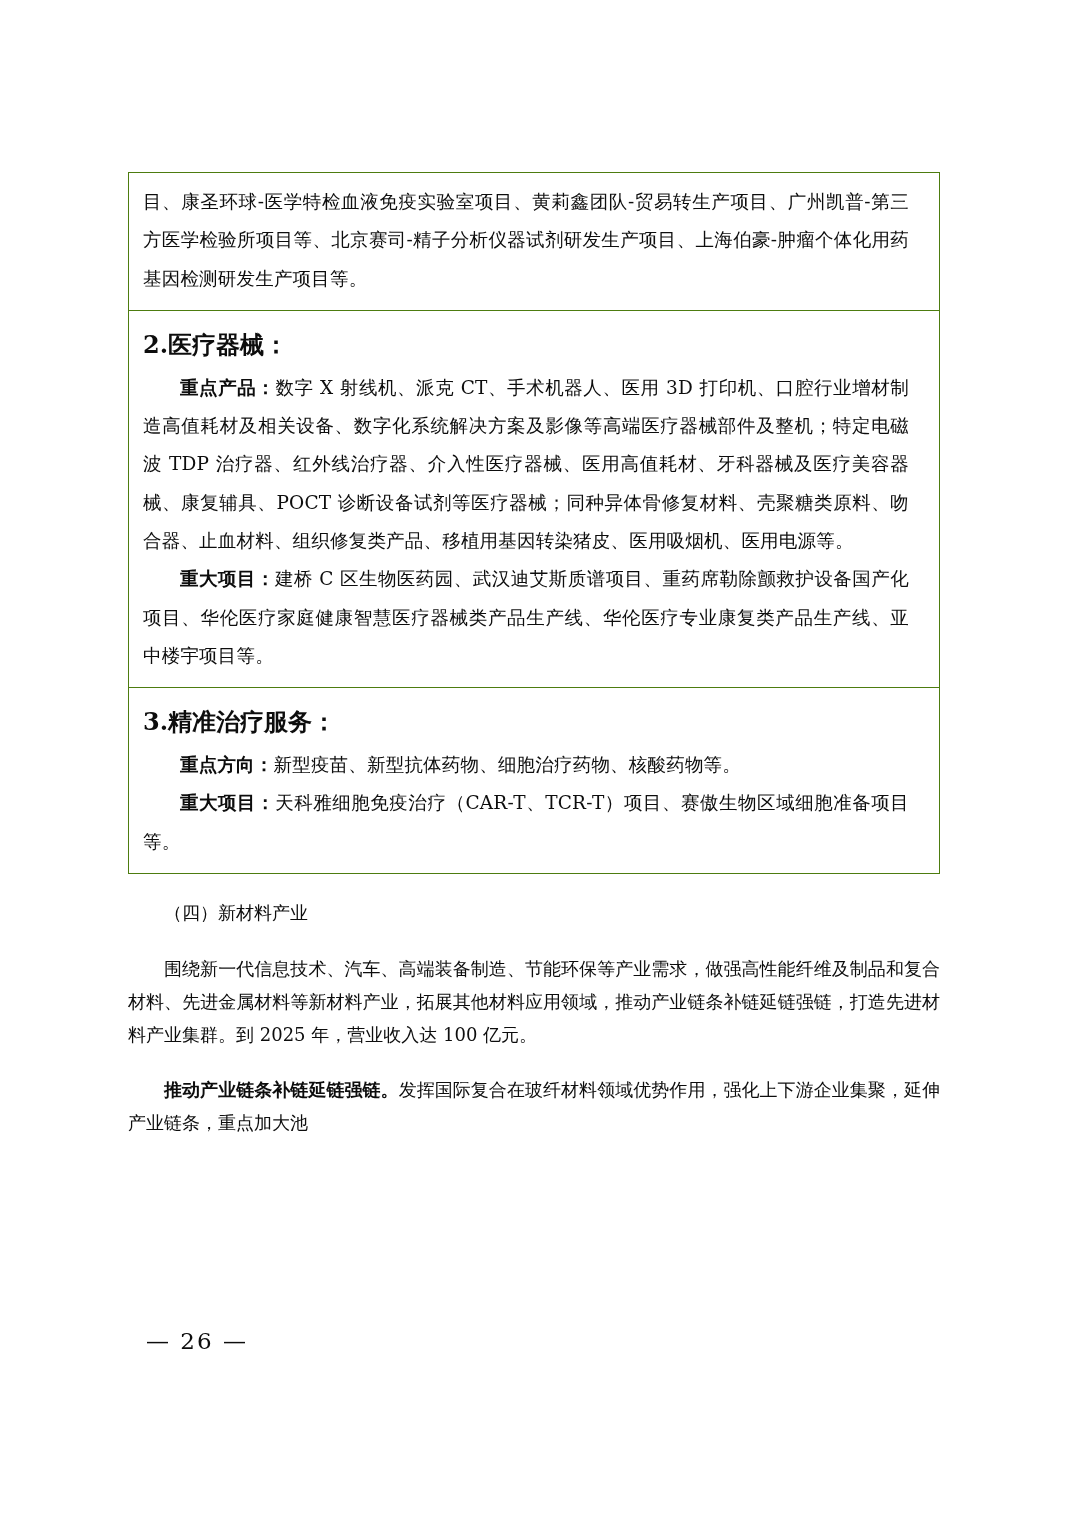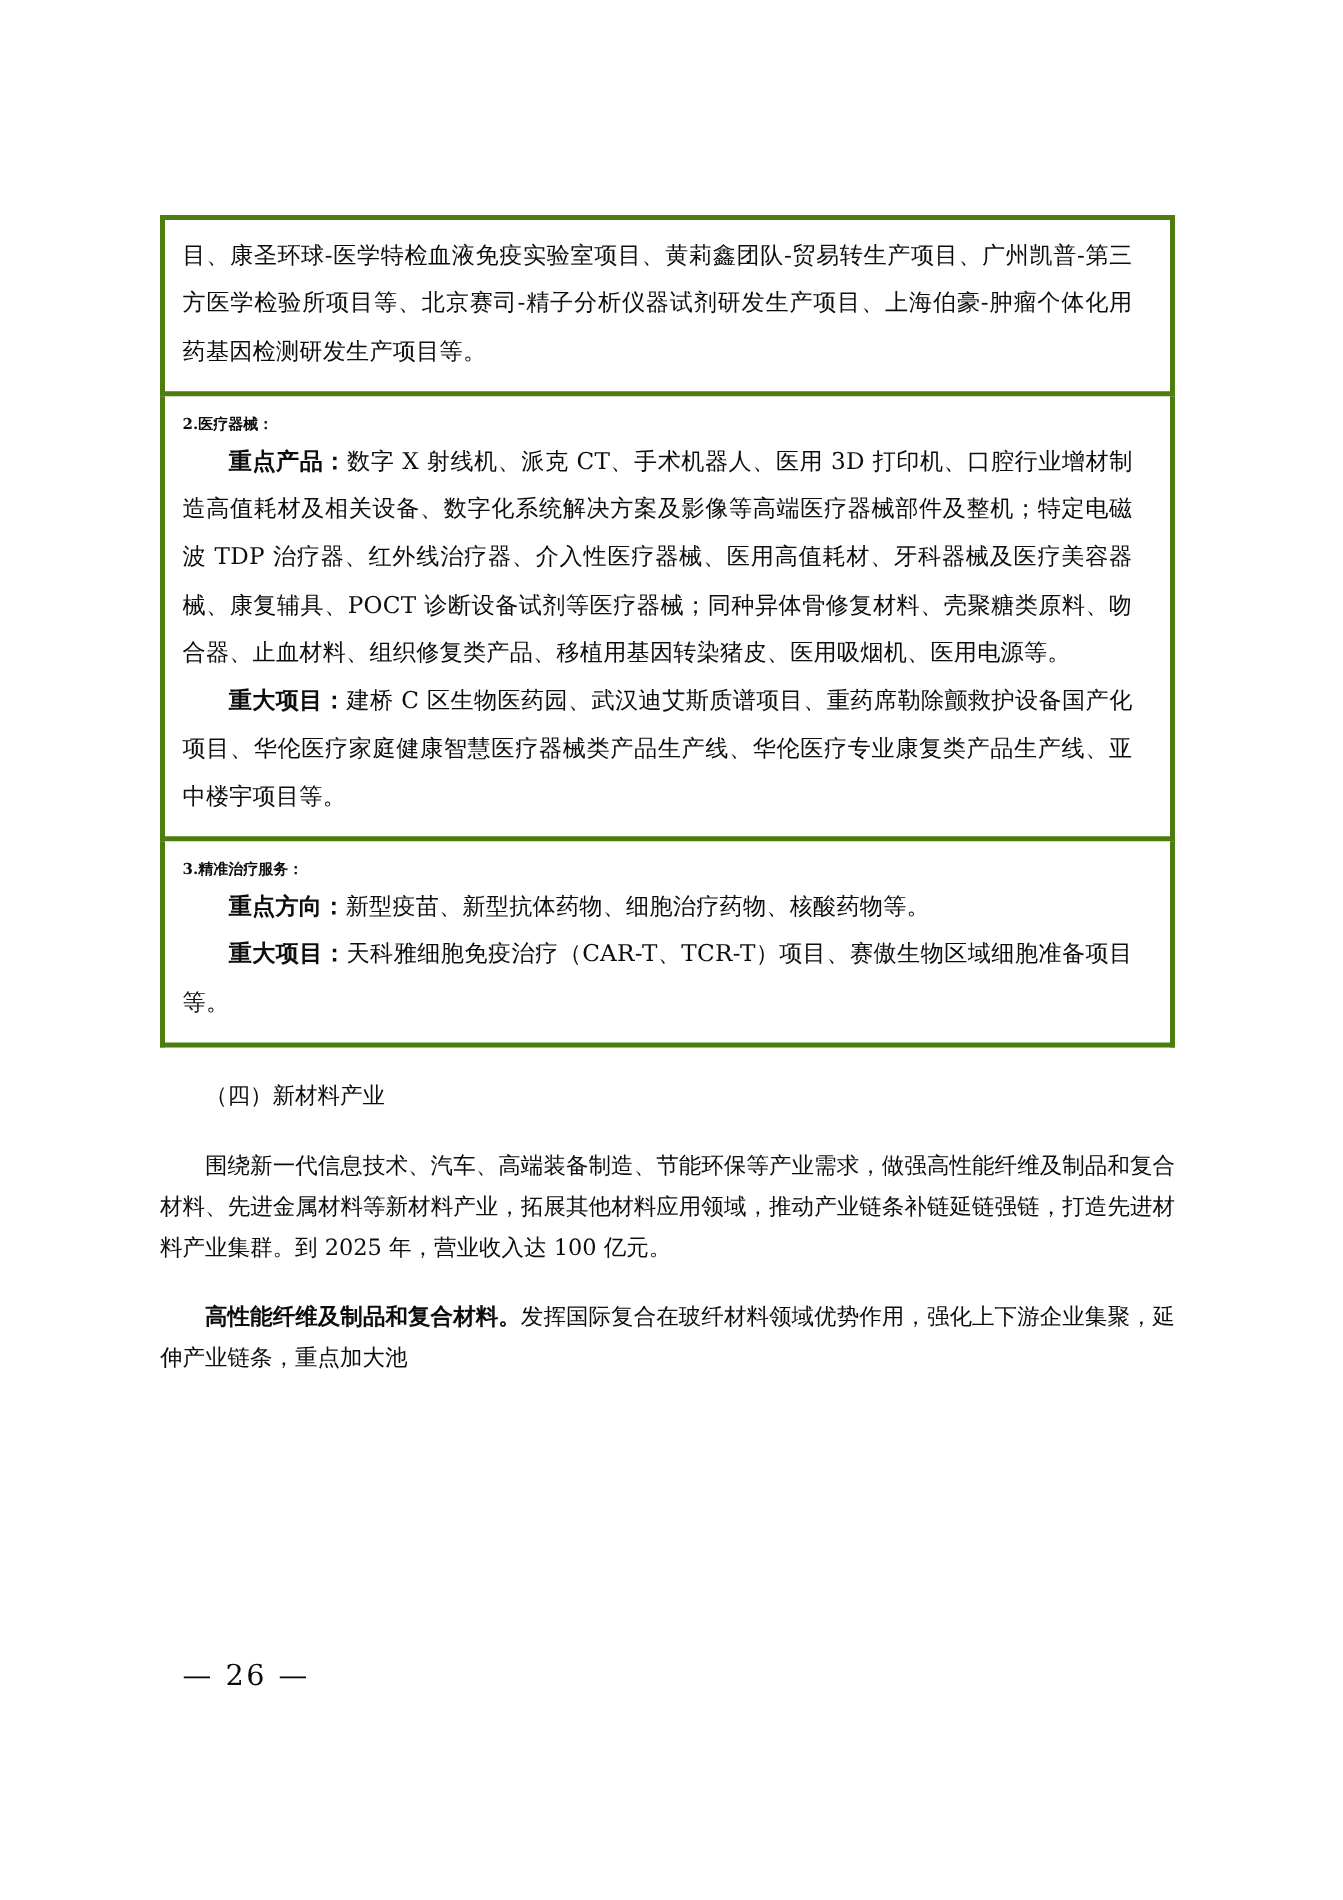--- a/index.html
+++ b/index.html
@@ -23,40 +23,40 @@
     top: 172px;
     width: 812px;
   }
   
   .doc-table {
     width: 100%;
     border-collapse: collapse;
     border: 1px solid #000;
   }
   .doc-table td {
-    border: 4px solid #4d7c0f;
+    border: 1px solid #4d7c0f;
     padding: 10px 30px 12px 14px;
     vertical-align: top;
   }
   .tbl-text {
     font-size: 18.5px;
     line-height: 2.07;
     letter-spacing: 0.2px;
     text-align: justify;
     text-justify: inter-ideograph;
   }
   .indent {
     text-indent: 2em;
   }
   .bold {
     font-weight: bold;
     margin-top: 24px;
   }
   .sect-head {
-    font-size: 12px;
+    font-size: 24px;
     line-height: 2.0;
     font-weight: bold;
   }
   
   .heading-2 {
     font-size: 18px;
     line-height: 1.9;
     margin-top: 22px;
     text-indent: 2em;
     font-family: "DejaVu Serif", "Liberation Serif", serif;
@@ -113,21 +113,21 @@
             <div class="tbl-text indent"><span class="bold">重大项目：</span><span>天科雅细胞免疫治疗（CAR-T、TCR-T）项目、赛傲生物区域细胞准备项目等。</span></div>
           </td>
         </tr>
       </tbody>
     </table>
 
     <div class="heading-2">（四）新材料产业</div>
 
     <div class="para"><span>围绕新一代信息技术、汽车、高端装备制造、节能环保等产业需求，做强高性能纤维及制品和复合材料、先进金属材料等新材料产业，拓展其他材料应用领域，推动产业链条补链延链强链，打造先进材料产业集群。到 2025 年，营业收入达 100 亿元。</span></div>
 
-    <div class="para"><span class="lead">高性能纤维及制品和复合材料。</span><span>发挥国际复合在玻纤材料领域优势作用，强化上下游企业集聚，延伸产业链条，重点加大池</span></div>
+    <div class="para"><span class="lead">推动产业链条补链延链强链。</span><span>发挥国际复合在玻纤材料领域优势作用，强化上下游企业集聚，延伸产业链条，重点加大池</span></div>
 
   </div>
 
   <div class="footer">
     <span class="pg">— 26 —</span>
   </div>
 
 </div>
 
 </body></html>

